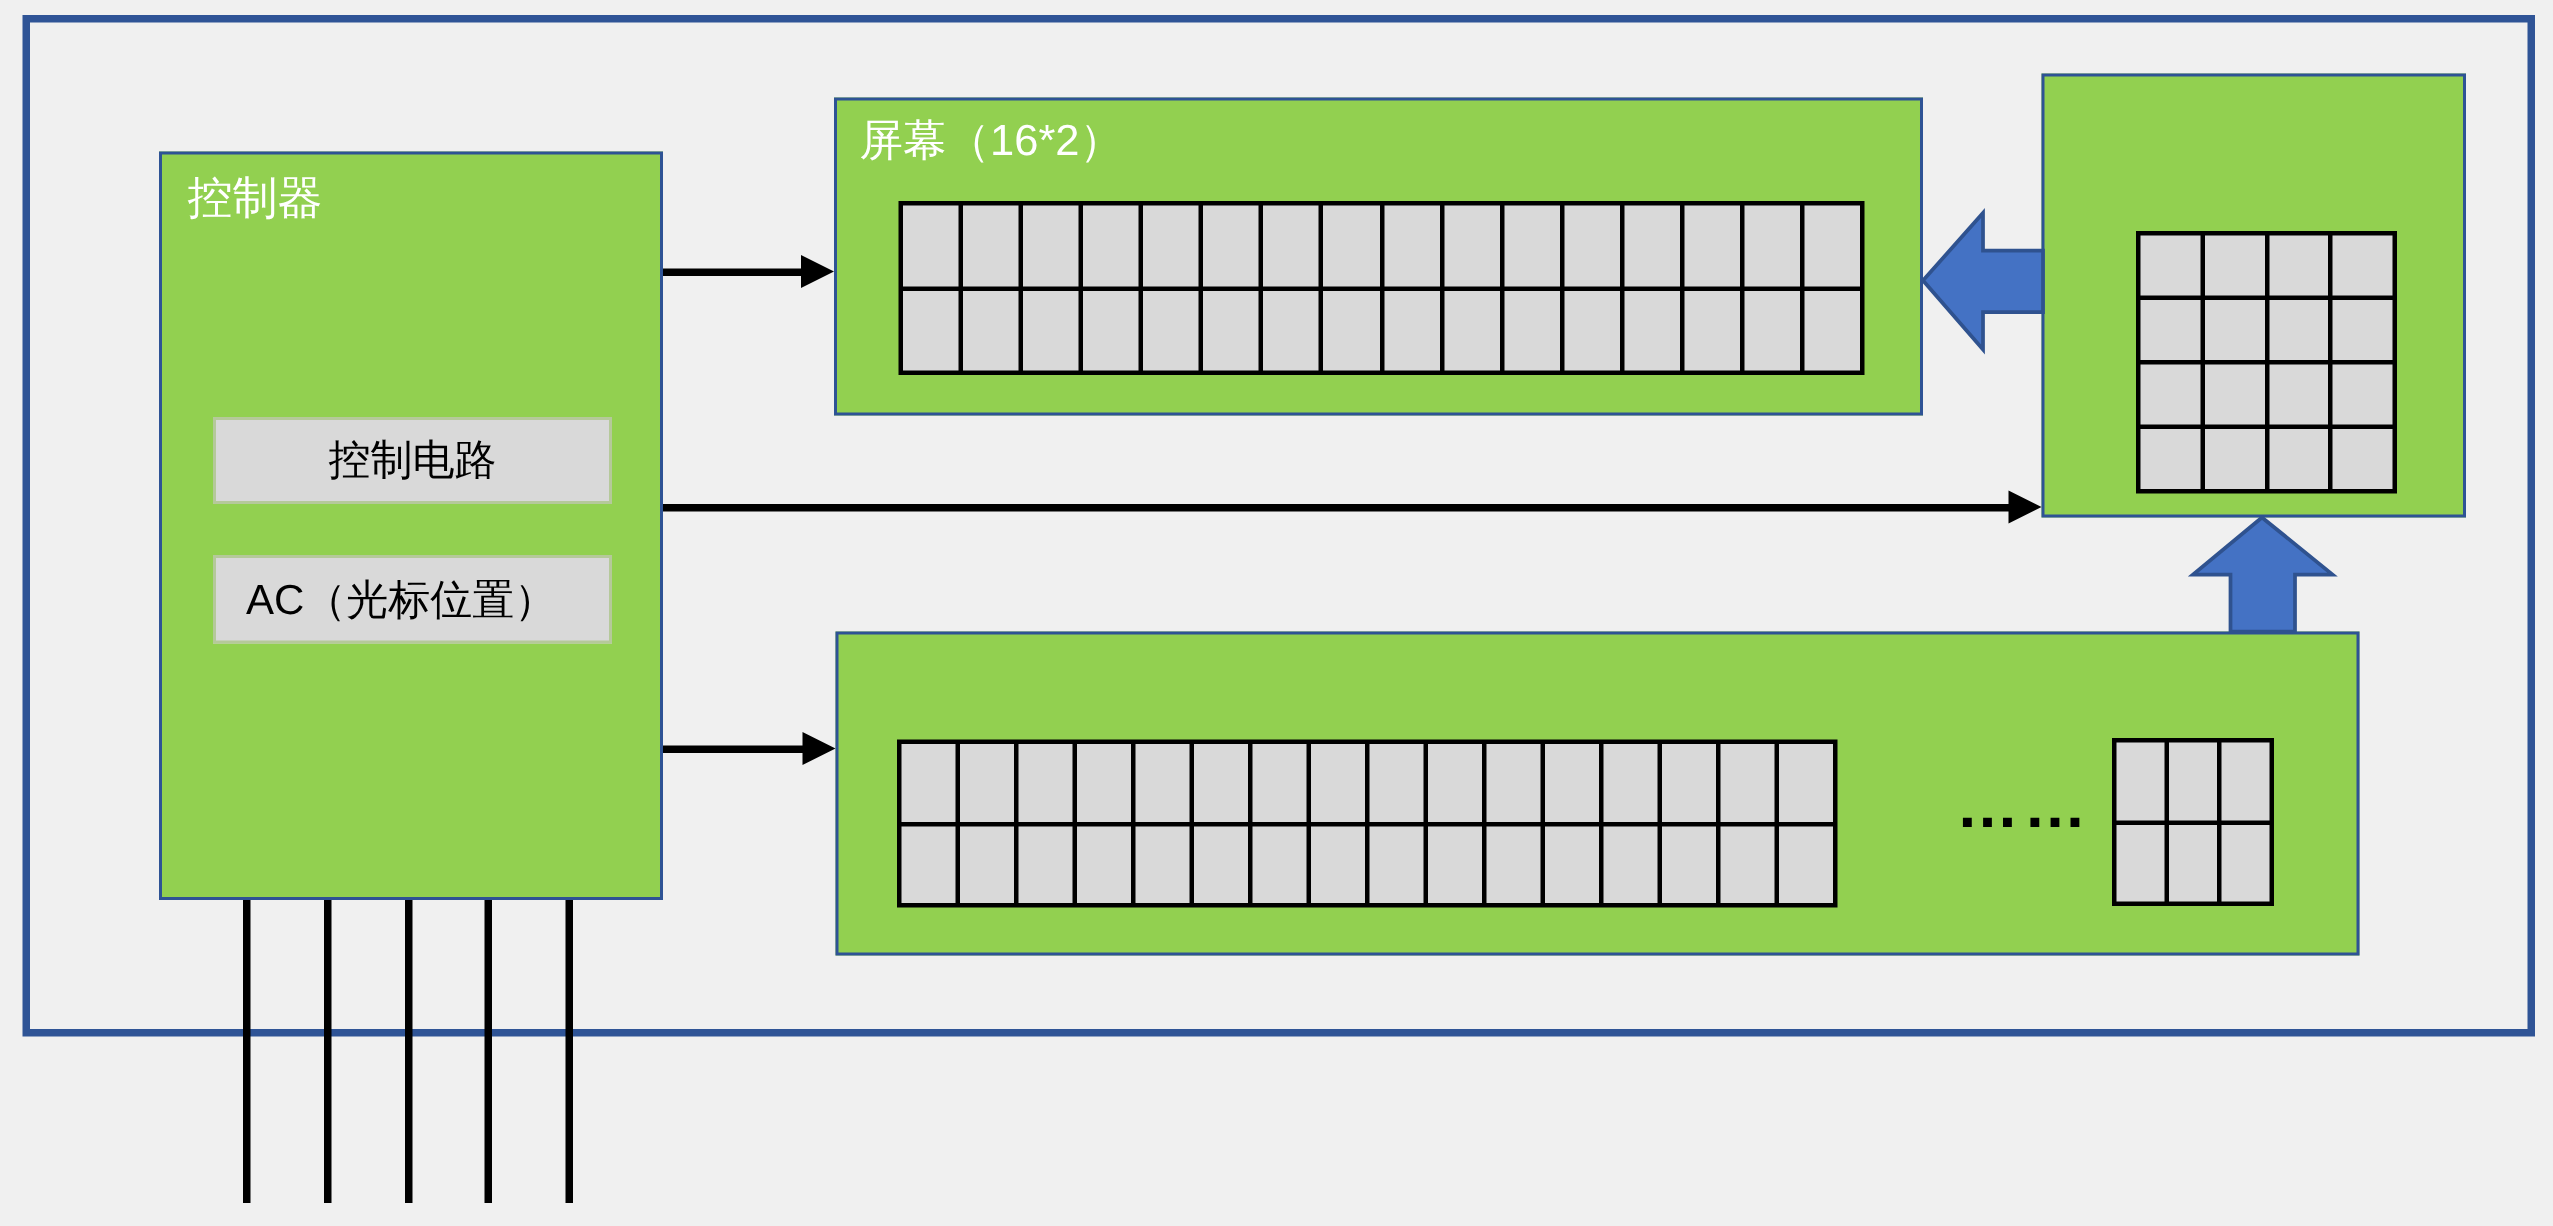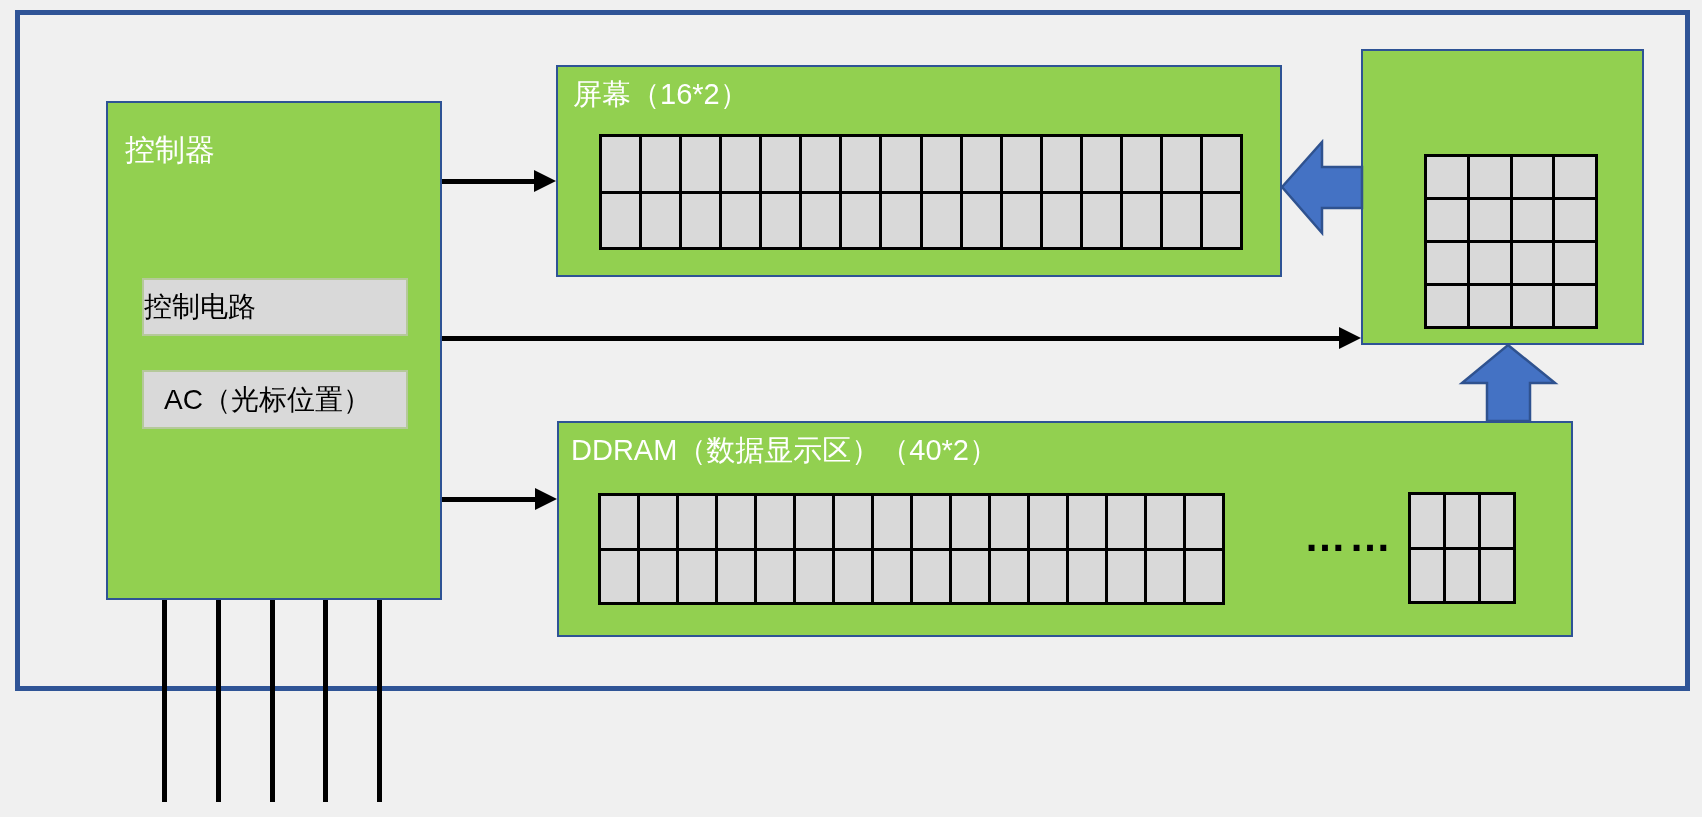--- a/index.html
+++ b/index.html
@@ -65,22 +65,22 @@
   svg{display:block;overflow:visible;}
 </style>
 </head>
 <body>
 
 <div id="canvas">
 
   <div class="abs outer-frame"></div>
 
   <div class="abs green-box" style="left:106px;top:101px;width:336px;height:499px;">
-    <div class="box-title" style="position:absolute;left:17px;top:11px;font-size:30px;margin-top:17px;">控制器</div>
-    <div class="abs gray-inner" style="left:34px;top:175px;width:266px;height:58px;justify-content:flex-start;">
+    <div class="box-title" style="position:absolute;left:17px;top:11px;font-size:30px;">控制器</div>
+    <div class="abs gray-inner" style="left:34px;top:175px;width:266px;height:58px;justify-content:center;">
       <span>控制电路</span>
     </div>
     <div class="abs gray-inner" style="left:34px;top:267px;width:266px;height:59px;padding-left:20px;">
       <span>AC（光标位置）</span>
     </div>
   </div>
 
   <div id="pins">
       <div class="abs pin-line" style="left: 162px;"></div>
       <div class="abs pin-line" style="left: 216px;"></div>
@@ -142,21 +142,20 @@
         <div class="cell"></div>
         <div class="cell"></div>
         <div class="cell"></div>
         <div class="cell"></div>
         <div class="cell"></div>
         <div class="cell"></div>
       </div>
   </div>
 
   <div class="abs green-box" style="left:557px;top:421px;width:1016px;height:216px;">
-    <div class="box-title" style="position:absolute;left:12px;top:9px;">DDRAM（数据显示区）（40*2）</div>
     <div class="abs cellgrid" style="left: 39px; top: 70px; width: 627px; height: 112px; grid-template-columns: repeat(16, 1fr); grid-template-rows: repeat(2, 1fr);">
         <div class="cell"></div>
         <div class="cell"></div>
         <div class="cell"></div>
         <div class="cell"></div>
         <div class="cell"></div>
         <div class="cell"></div>
         <div class="cell"></div>
         <div class="cell"></div>
         <div class="cell"></div>

